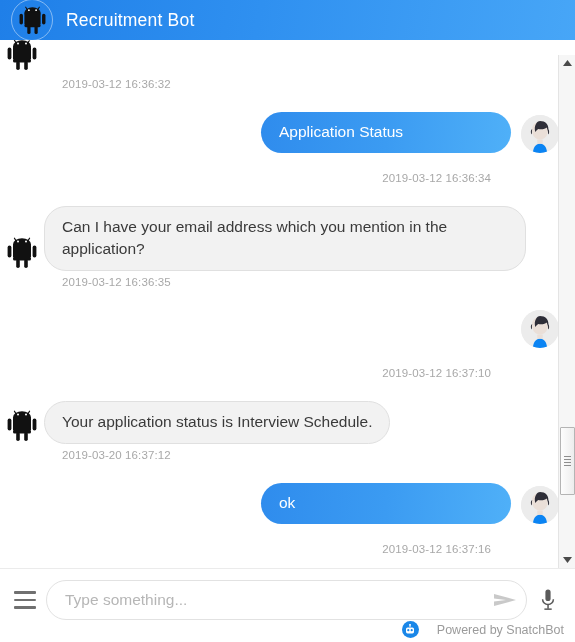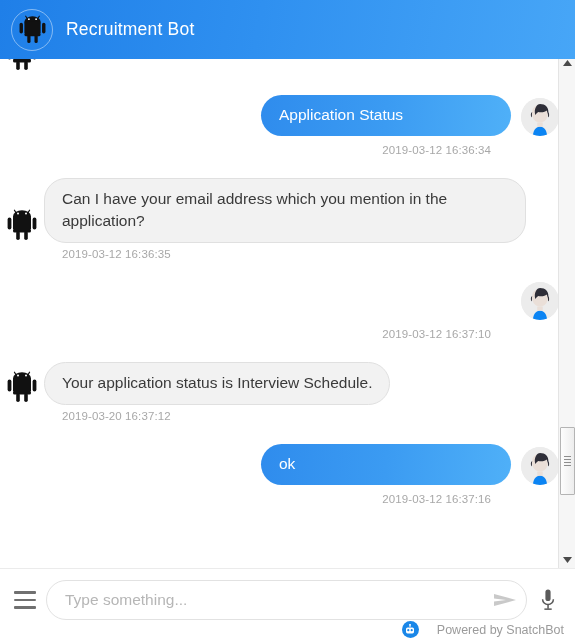--- a/index.html
+++ b/index.html
@@ -18,21 +18,21 @@
     height: 642px;
     background: #ffffff;
     overflow: hidden;
   }
 
   
   .header {
     position: absolute;
     top: 0; left: 0;
     width: 575px;
-    height: 59px;
+    height: 40px;
     background: linear-gradient(100deg, #1f7fe8 0%, #2f90f0 45%, #47a6f7 100%);
     display: flex;
     align-items: center;
     padding-left: 11px;
     z-index: 30;
   }
   .header-avatar {
     width: 42px; height: 42px;
     border-radius: 50%;
     border: 1px solid rgba(255,255,255,0.45);
@@ -122,21 +122,21 @@
     border-radius: 50%;
     background: #ececec;
     margin-left: 10px;
     flex: 0 0 38px;
     overflow: hidden;
     position: relative;
   }
   .ts-user {
     text-align: right;
     padding-right: 68px;
-    margin-top: 8px;
+    margin-top: 19px;
     font-size: 11.5px;
     color: #a8a8a8;
     letter-spacing: 0.1px;
   }
 
   .blur-text { filter: blur(2.6px); opacity: 0.95; }
 
   .gap { height: 22px; }
 
   
@@ -271,20 +271,21 @@
               <rect x="25.6" y="8.5" width="3.8" height="12" rx="1.9" fill="#111"></rect>
               <rect x="9.2" y="22" width="3.6" height="9" rx="1.8" fill="#111"></rect>
               <rect x="17.2" y="22" width="3.6" height="9" rx="1.8" fill="#111"></rect>
               <circle cx="11" cy="4.5" r="1" fill="#fff"></circle>
               <circle cx="19" cy="4.5" r="1" fill="#fff"></circle>
               <rect x="7.6" y="0.4" width="1.2" height="4" rx="0.6" fill="#111" transform="rotate(-32 8.2 2.4)"></rect>
               <rect x="21.2" y="0.4" width="1.2" height="4" rx="0.6" fill="#111" transform="rotate(32 21.8 2.4)"></rect>
             </svg>
           </div>
         </div>
+        <div class="ts-bot">2019-03-12 16:36:32</div>
       </div>
 
       <div class="gap"></div>
 
       <div class="row row-user">
         <div class="line">
           <div class="bubble-user">Application Status</div>
           <div class="user-avatar">
             <svg width="38" height="38" viewBox="0 0 38 38">
               <circle cx="19" cy="19" r="19" fill="#ececec"></circle>

